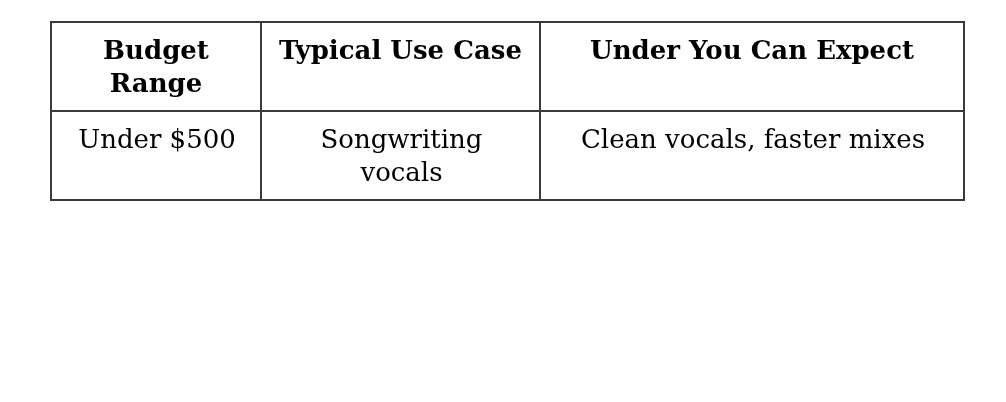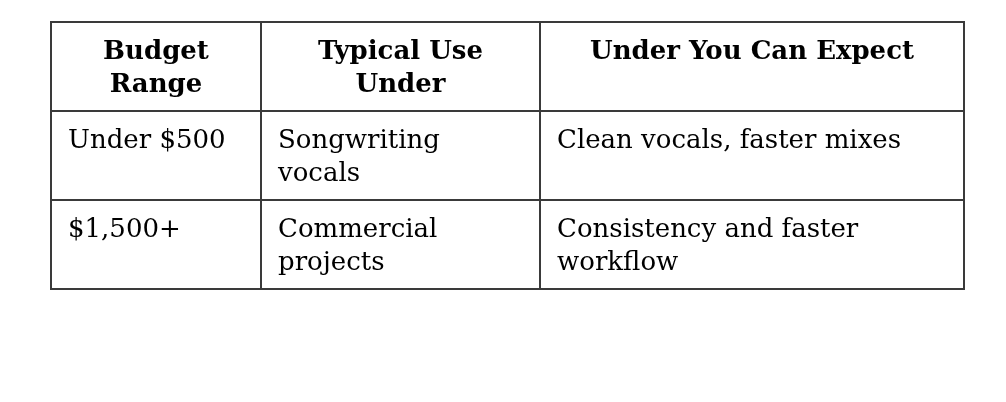--- a/index.html
+++ b/index.html
@@ -40,49 +40,44 @@
     overflow: hidden;
   }
   table.doc-table th {
     font-weight: bold;
     text-align: center;
     height: 89px;
     box-sizing: border-box;
   }
   table.doc-table td {
     font-weight: normal;
-    text-align: left;
+    text-align: center;
     height: 66px;
     box-sizing: border-box;
     padding-left: 16px;
   }
 </style>
 </head>
 <body>
 
 <div class="page">
   <table class="doc-table">
     <colgroup>
       <col class="c1">
       <col class="c2">
       <col class="c3">
     </colgroup>
     <thead>
       <tr>
         <th>Budget Range</th>
-        <th>Typical Use Under</th>
+        <th>Typical Use Case</th>
         <th>Under You Can Expect</th>
       </tr>
     </thead>
     <tbody>
       <tr>
         <td>Under $500</td>
         <td>Songwriting vocals</td>
         <td>Clean vocals, faster mixes</td>
       </tr>
-      <tr>
-        <td>$1,500+</td>
-        <td>Commercial projects</td>
-        <td>Consistency and faster workflow</td>
-      </tr>
     </tbody>
   </table>
 </div>
 
 </body></html>

